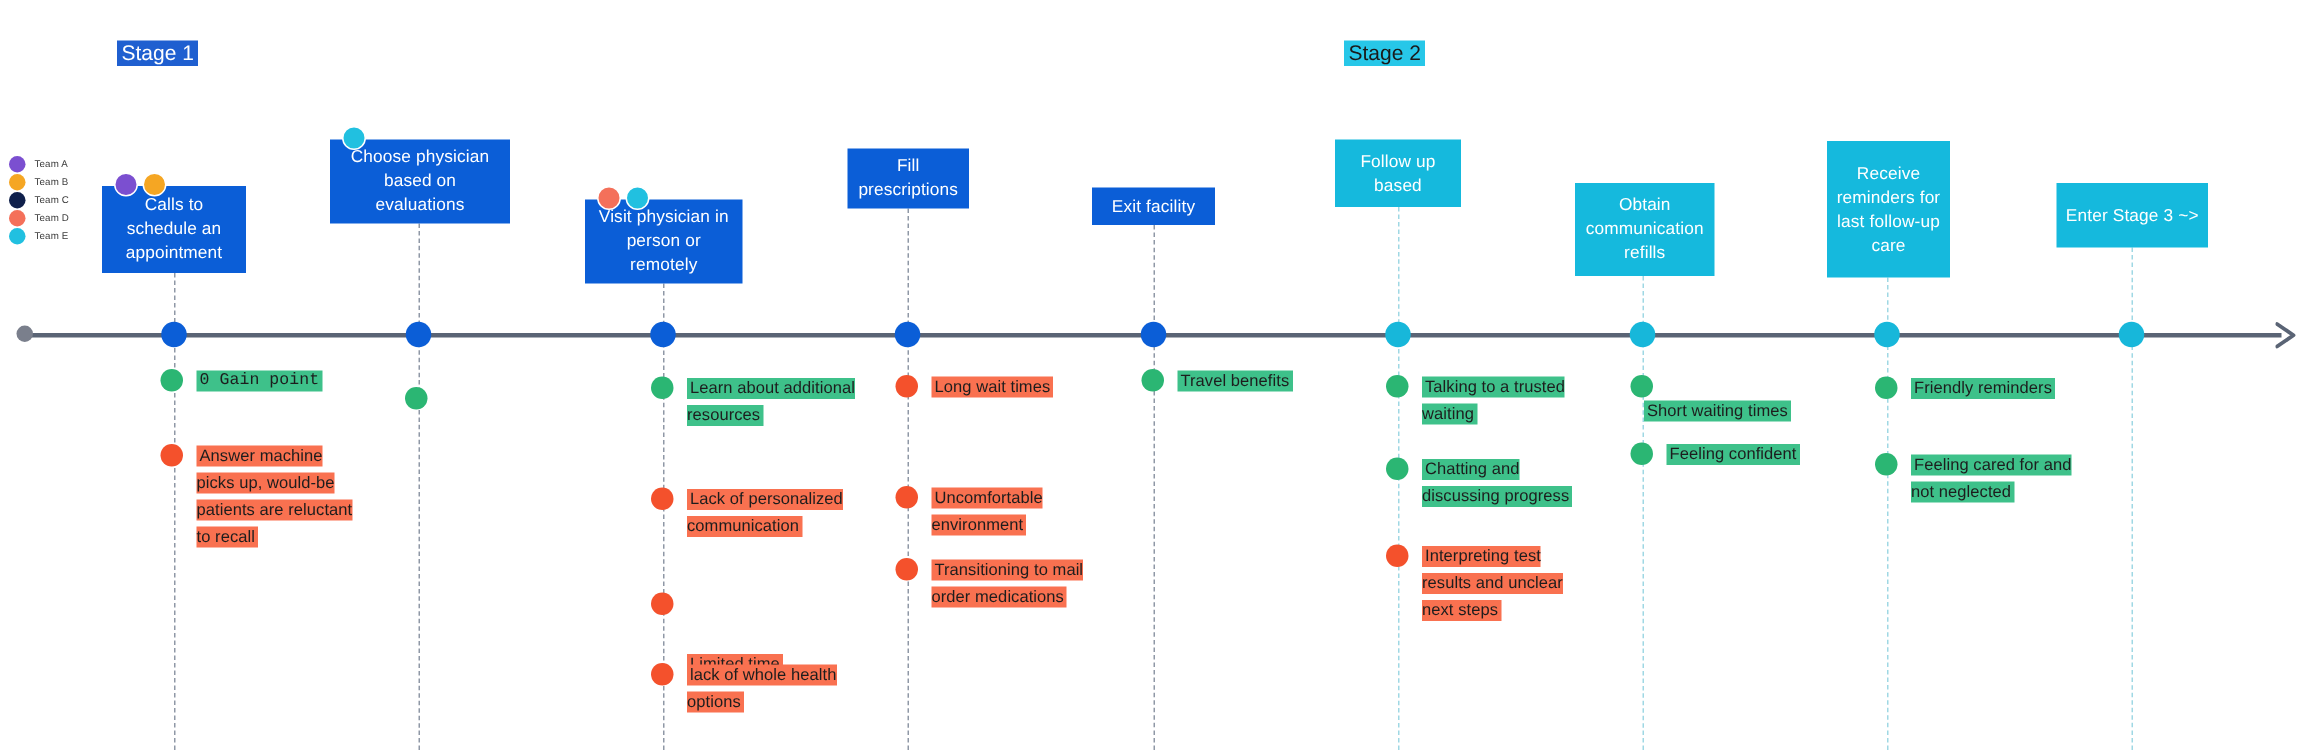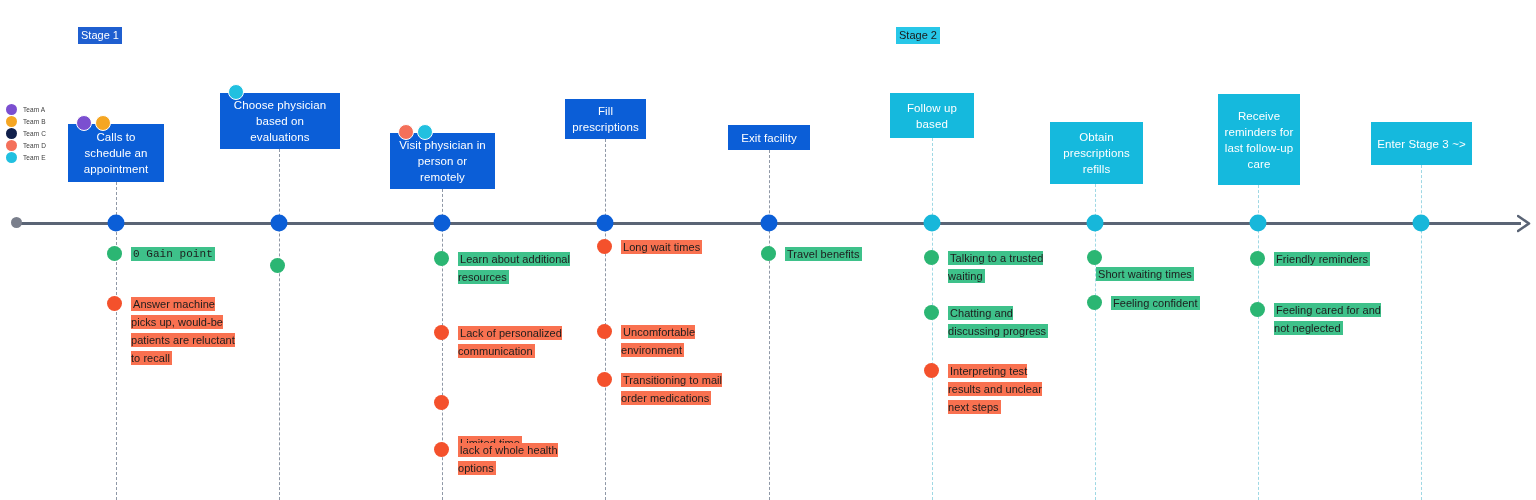--- a/index.html
+++ b/index.html
@@ -13,21 +13,21 @@
 
   
   .legend { position: absolute; left: 6px; top: 103px; }
   .legend-row { display: flex; align-items: center; height: 12px; margin-bottom: 0px; }
   .legend-swatch { width: 11px; height: 11px; border-radius: 50%; flex: 0 0 auto; }
   .legend-label { font-size: 6.5px; color: #3b3b3b; margin-left: 6px; letter-spacing: .1px; }
 
   
   .stage-label {
     position: absolute;
-    font-size: 11px;
+    font-size: 14px;
     color: #1a1a1a;
     padding: 2px 3px 3px 3px;
     white-space: nowrap;
     line-height: 12px;
   }
   .stage-label.sel-blue { background: #1f5fd0; color: #ffffff; }
   .stage-label.sel-cyan { background: #27c7e8; color: #1a1a1a; }
 
   
   .axis-line {
@@ -189,21 +189,21 @@
       <div class="node blue" style="left: 565px; top: 99px; width: 81px; height: 40px; display: flex; align-items: center; justify-content: center;">
         <div>Fill prescriptions</div>
       </div>
       <div class="node blue" style="left: 728px; top: 125px; width: 82px; height: 25px; display: flex; align-items: center; justify-content: center;">
         <div>Exit facility</div>
       </div>
       <div class="node cyan" style="left: 890px; top: 93px; width: 84px; height: 45px; display: flex; align-items: center; justify-content: center;">
         <div>Follow up based</div>
       </div>
       <div class="node cyan" style="left: 1050px; top: 122px; width: 93px; height: 62px; display: flex; align-items: center; justify-content: center;">
-        <div>Obtain prescriptions refills</div>
+        <div>Obtain communication refills</div>
       </div>
       <div class="node cyan" style="left: 1218px; top: 94px; width: 82px; height: 91px; display: flex; align-items: center; justify-content: center;">
         <div>Receive reminders for last follow-up care</div>
       </div>
       <div class="node cyan" style="left: 1371px; top: 122px; width: 101px; height: 43px; display: flex; align-items: center; justify-content: center;">
         <div>Enter Stage 3 ~&gt;</div>
       </div>
     </div>
 
   <div id="dot-layer">
@@ -239,21 +239,21 @@
         <div class="point-text" style="width: 115px;"><span>Lack of personalized communication</span></div>
       </div>
       <div class="point pain" style="left: 434px; top: 394px; width: 139px;">
         <div class="point-dot"></div>
         <div class="point-text" style="width: 115px; margin-top: 40px;"><span>Limited time</span></div>
       </div>
       <div class="point pain" style="left: 434px; top: 441px; width: 139px;">
         <div class="point-dot"></div>
         <div class="point-text" style="width: 115px;"><span>lack of whole health options</span></div>
       </div>
-      <div class="point pain" style="left: 597px; top: 238px; width: 134px;">
+      <div class="point pain" style="left: 597px; top: 249px; width: 134px;">
         <div class="point-dot"></div>
         <div class="point-text" style="width: 110px;"><span>Long wait times</span></div>
       </div>
       <div class="point pain" style="left: 597px; top: 323px; width: 134px;">
         <div class="point-dot"></div>
         <div class="point-text" style="width: 110px;"><span>Uncomfortable environment</span></div>
       </div>
       <div class="point pain" style="left: 597px; top: 371px; width: 134px;">
         <div class="point-dot"></div>
         <div class="point-text" style="width: 110px;"><span>Transitioning to mail order medications</span></div>

